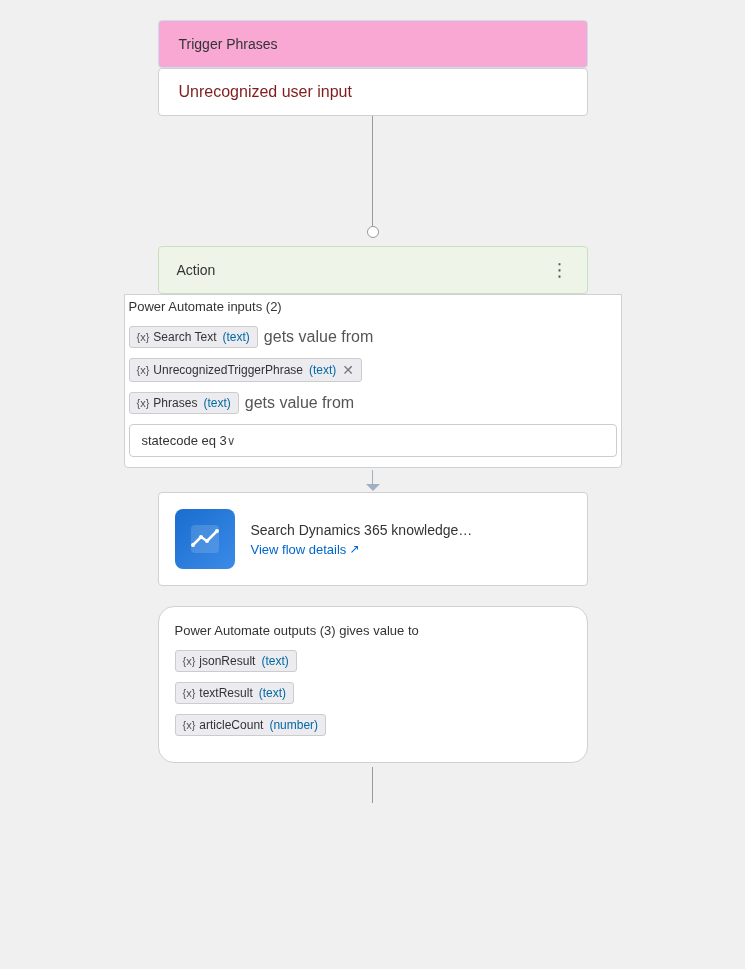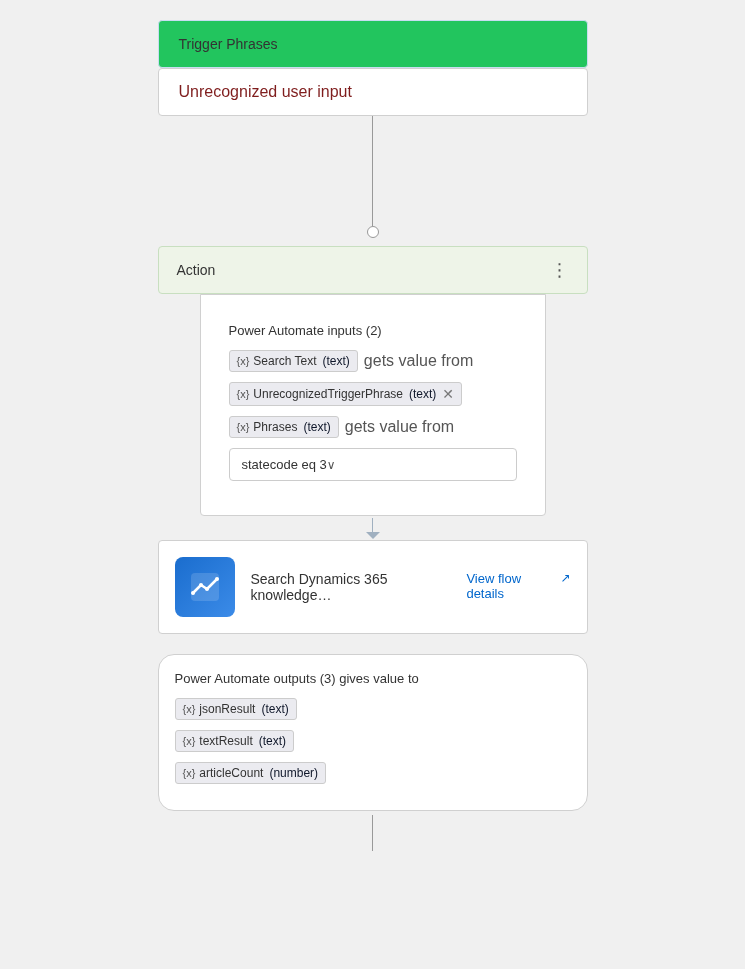--- a/index.html
+++ b/index.html
@@ -22,21 +22,21 @@
       width: 745px;
       display: flex;
       flex-direction: column;
       align-items: center;
       position: relative;
     }
 
     
     .trigger-block {
       width: 430px;
-      background-color: #22c55e;
+      background-color: #f9a8d4;
       border: 1px solid #c8ddf0;
       border-radius: 4px;
       padding: 14px 20px;
     }
 
     .trigger-label {
       font-size: 14px;
       color: #333;
       font-weight: 500;
     }
@@ -96,25 +96,25 @@
     }
 
     .action-menu-icon {
       font-size: 18px;
       color: #555;
       cursor: pointer;
     }
 
     
     .content-box {
-      width: 346px;
+      width: 498px;
       background-color: #ffffff;
       border: 1px solid #d0d0d0;
       border-radius: 0 0 4px 4px;
-      padding: 28px;
+      padding: 4px;
     }
 
     .section-title {
       font-size: 13px;
       color: #333;
       margin-bottom: 12px;
       font-weight: 400;
     }
 
     .input-row {
@@ -136,21 +136,21 @@
       color: #333;
       gap: 4px;
     }
 
     .var-badge .brace {
       color: #555;
       font-size: 11px;
     }
 
     .type-label {
-      color: #0f172a;
+      color: #0369a1;
       font-size: 12px;
       margin-left: 2px;
     }
 
     .gets-value {
       font-size: 16px;
       color: #555;
     }
 
     .close-icon {
@@ -207,21 +207,21 @@
       flex-shrink: 0;
     }
 
     .flow-icon svg {
       width: 36px;
       height: 36px;
     }
 
     .flow-info {
       display: flex;
-      flex-direction: row;
+      flex-direction: column;
       gap: 4px;
     }
 
     .flow-name {
       font-size: 14px;
       color: #333;
       font-weight: 500;
     }
 
     .flow-link {

